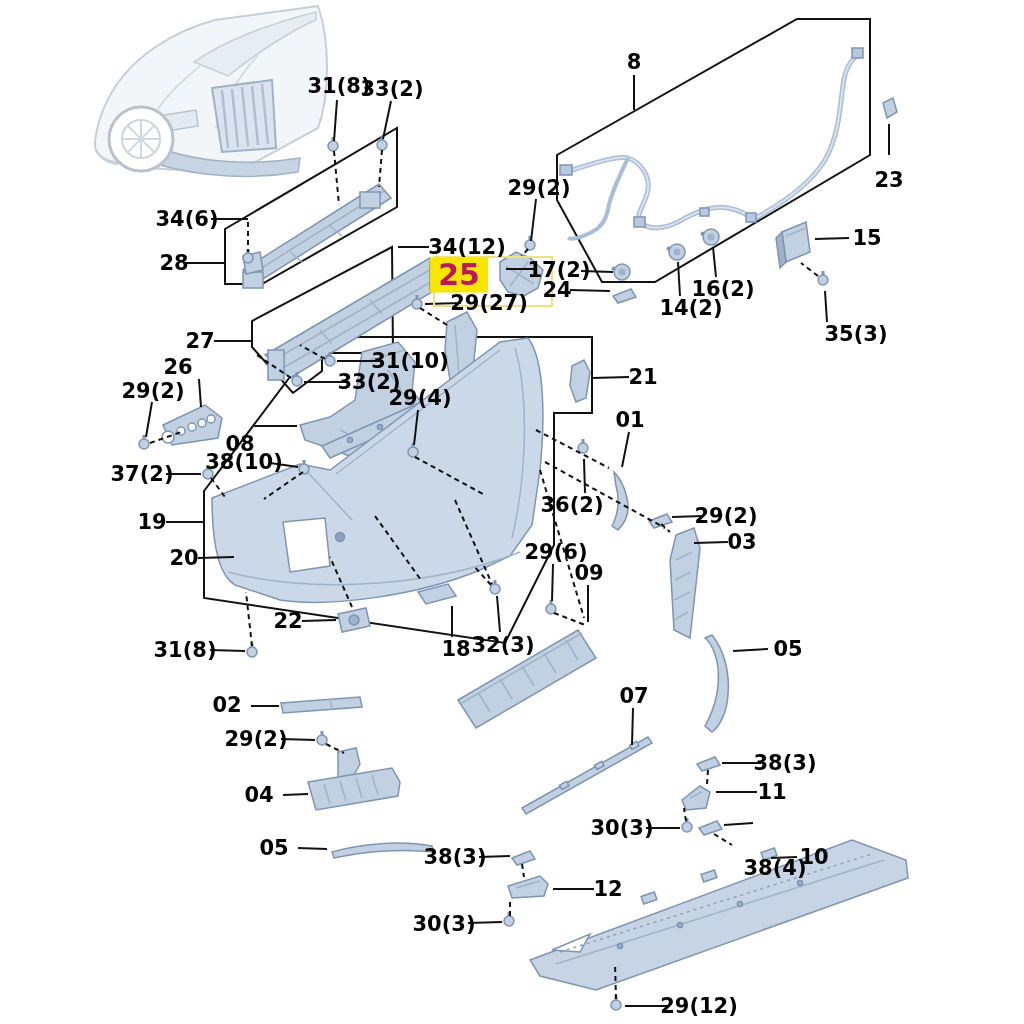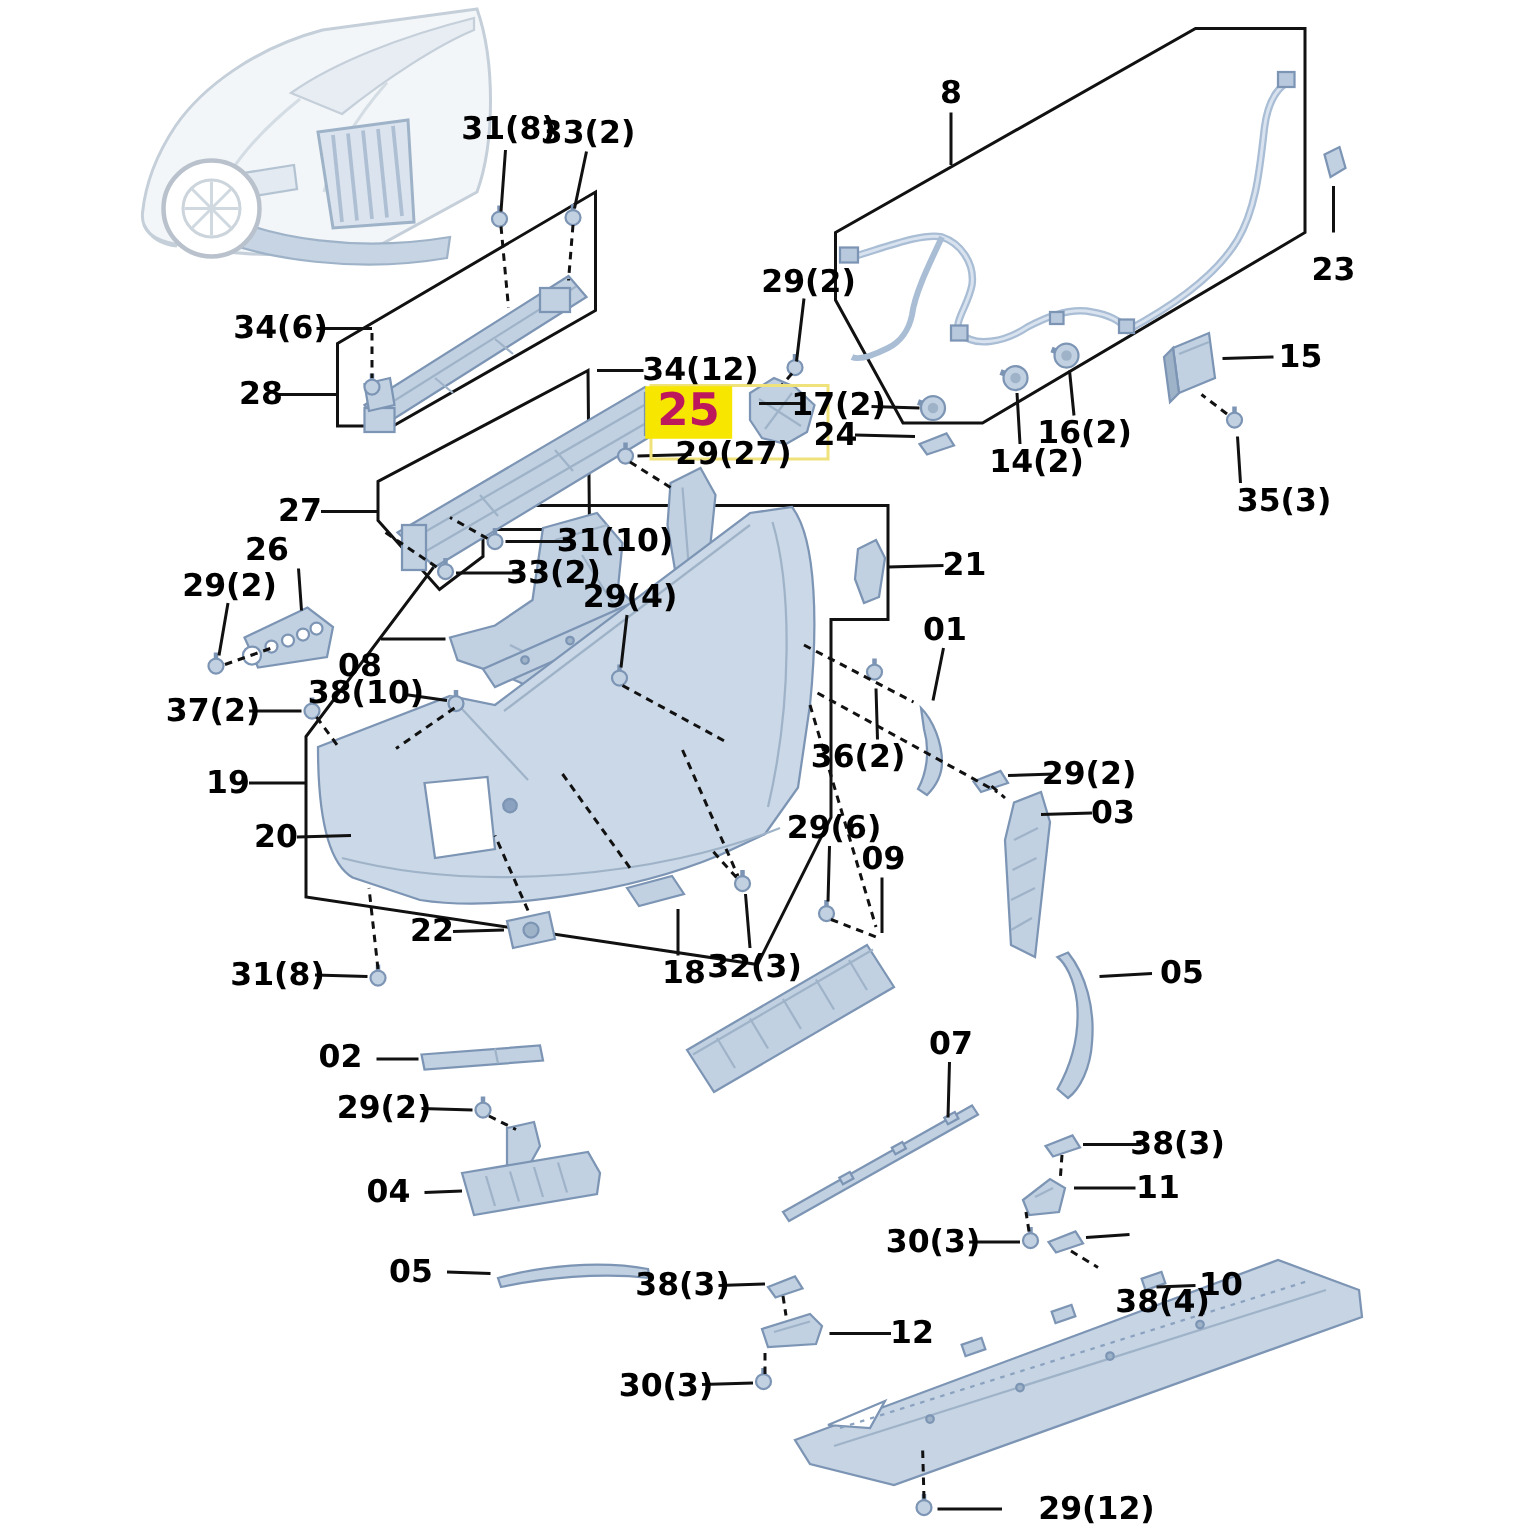--- a/index.html
+++ b/index.html
@@ -351,16 +351,16 @@
       <div class="part-label" style="left: 259px; top: 795px;">04</div>
       <div class="part-label" style="left: 274px; top: 848px;">05</div>
       <div class="part-label" style="left: 455px; top: 857px;">38(3)</div>
       <div class="part-label" style="left: 608px; top: 889px;">12</div>
       <div class="part-label" style="left: 444px; top: 924px;">30(3)</div>
       <div class="part-label" style="left: 622px; top: 828px;">30(3)</div>
       <div class="part-label" style="left: 785px; top: 763px;">38(3)</div>
       <div class="part-label" style="left: 772px; top: 792px;">11</div>
       <div class="part-label" style="left: 775px; top: 823px; margin-top: 45px;">38(4)</div>
       <div class="part-label" style="left: 814px; top: 857px;">10</div>
-      <div class="part-label" style="left: 699px; top: 1006px; margin-left: 32px;">29(12)</div>
+      <div class="part-label" style="left: 699px; top: 1006px;">29(12)</div>
     </div>
 
 </div>
 
 </body></html>

